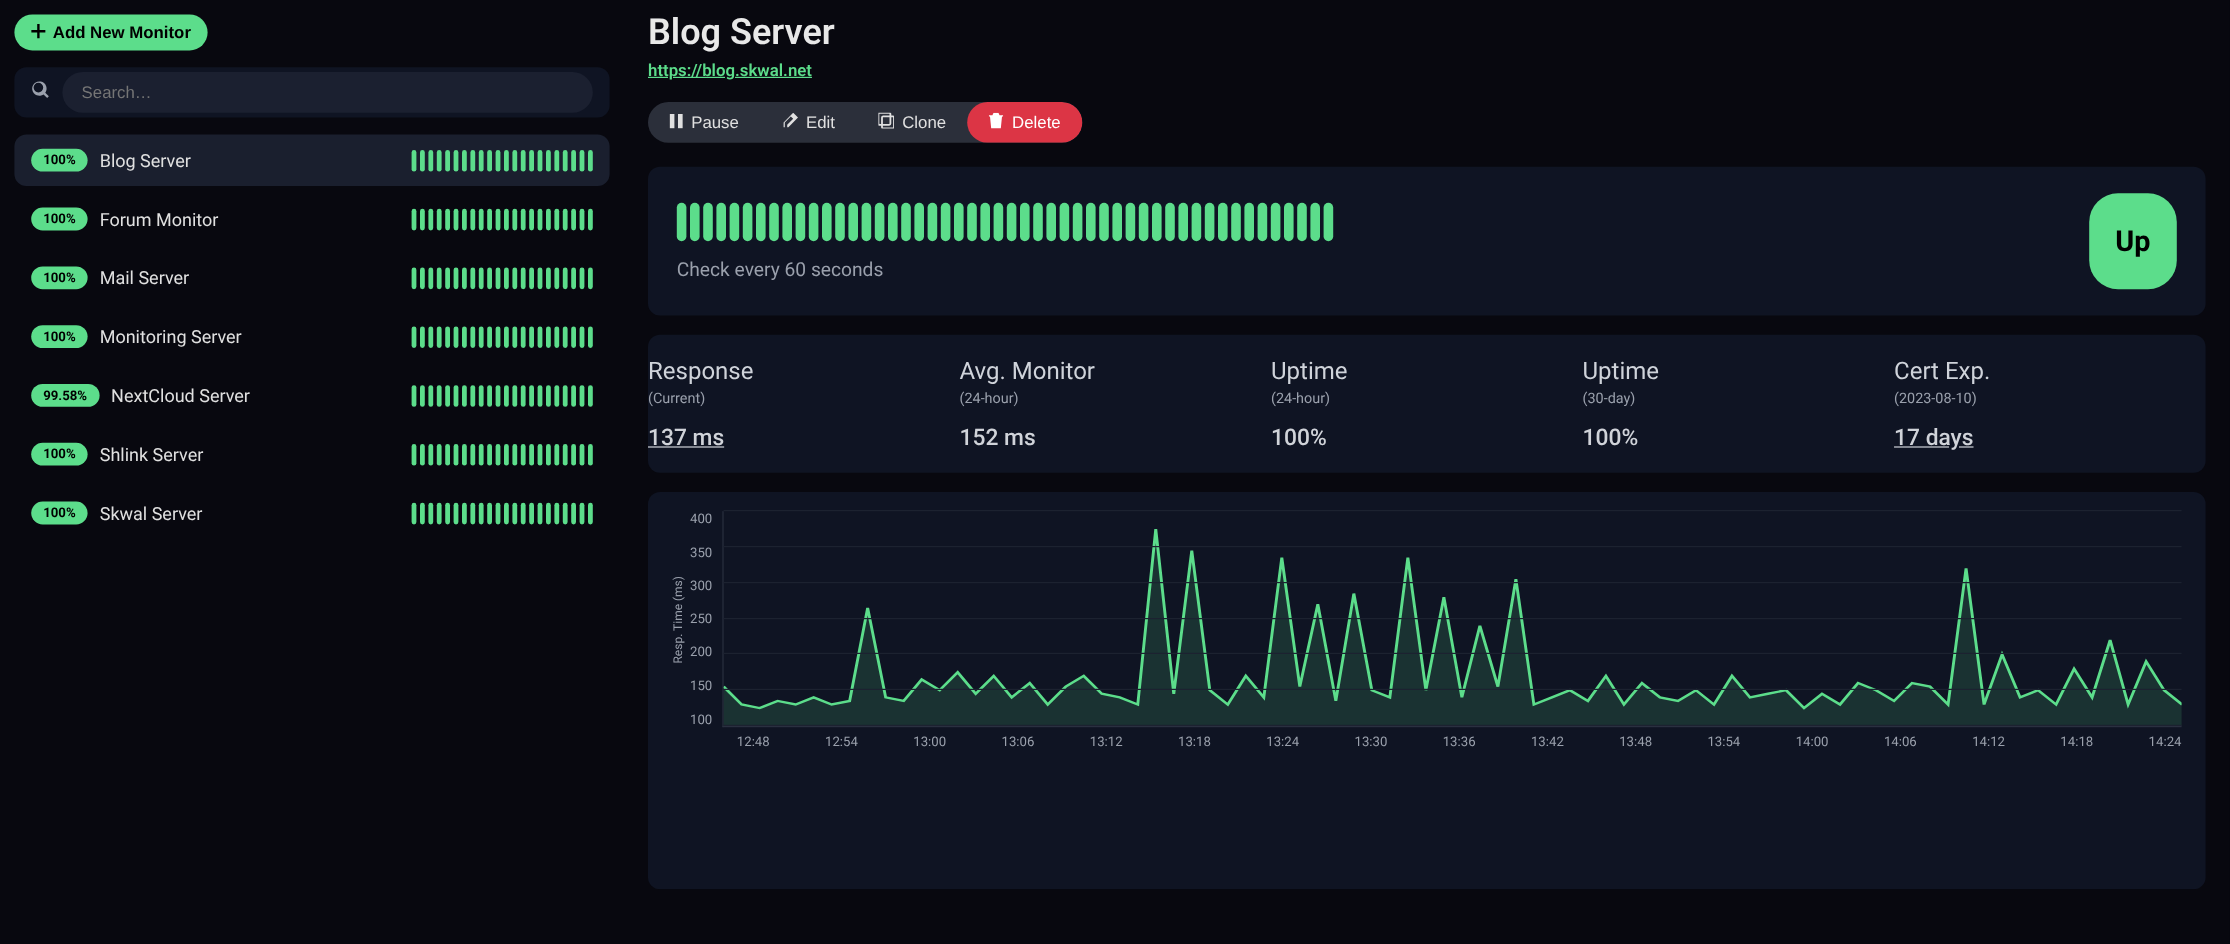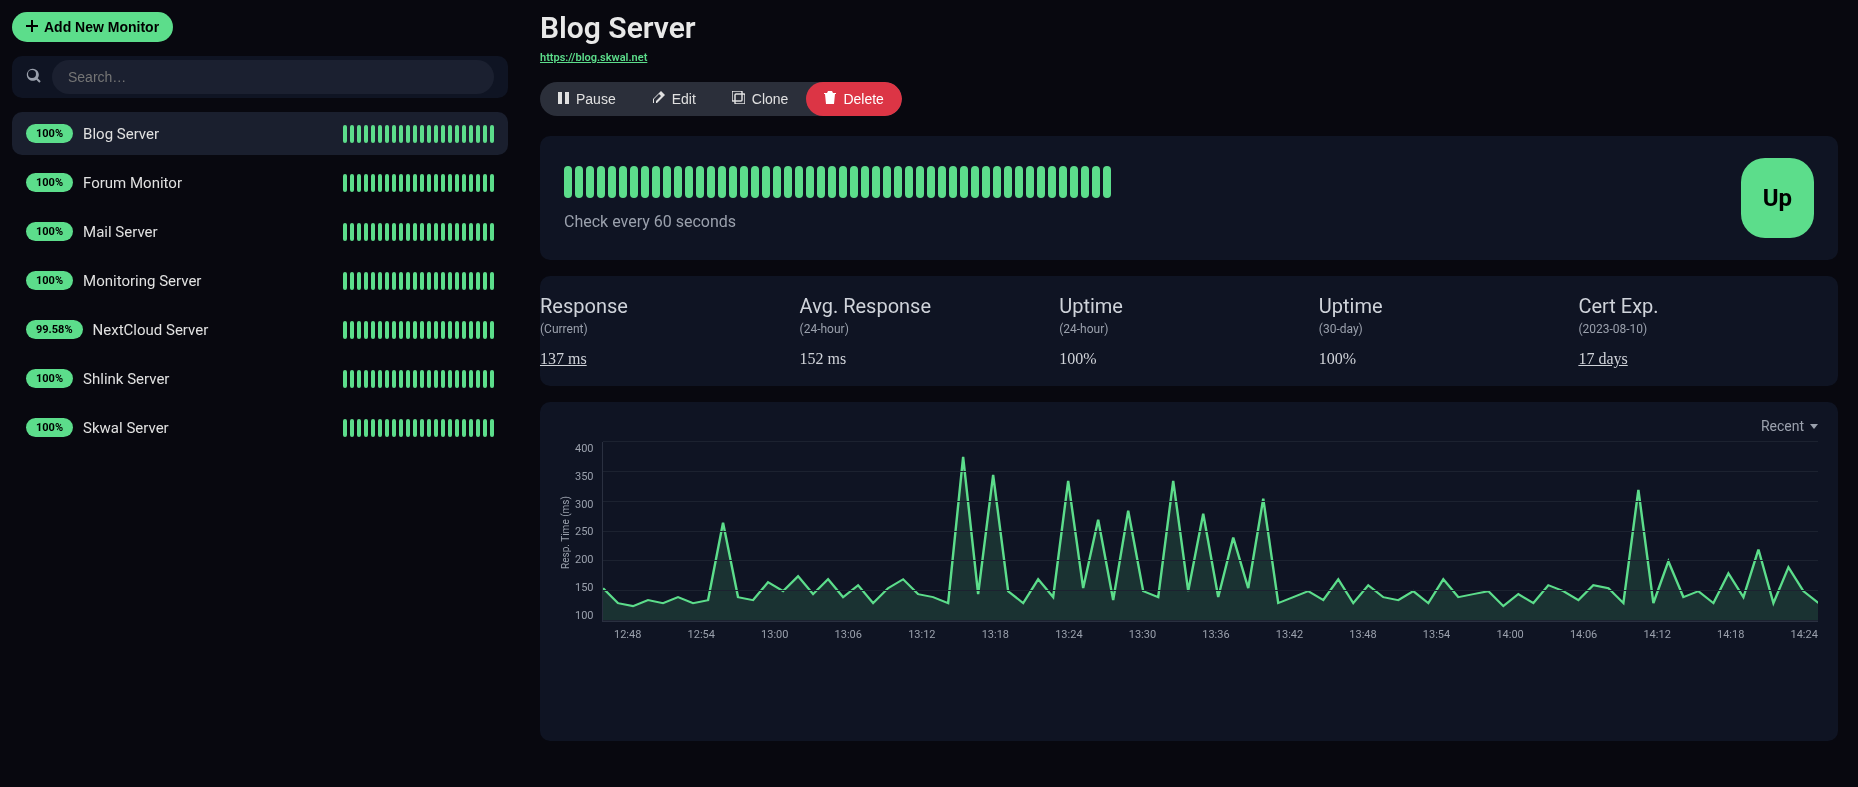--- a/index.html
+++ b/index.html
@@ -49,21 +49,21 @@
   .pct-badge{
     background:var(--green);color:#000;font-weight:700;font-size:11px;
     border-radius:14px;padding:3px 10px;margin-right:10px;min-width:46px;text-align:center;
   }
   .monitor-name{color:var(--text);font-size:15px;}
   .mini-bars{margin-left:auto;display:flex;gap:3px;}
   .mini-bars span{width:4px;height:18px;background:var(--green);border-radius:2px;}
   
   .main{flex:1;padding:10px 20px 0 20px;display:flex;flex-direction:column;}
   .title{font-size:30px;font-weight:600;margin:0 0 6px 0;color:#e8e8e8;}
-  .url{color:var(--green);text-decoration:underline;font-size:11px;font-weight:600;display:inline-block;margin-bottom:18px;cursor:pointer;}
+  .url{color:var(--green);text-decoration:underline;font-size:14px;font-weight:600;display:inline-block;margin-bottom:18px;cursor:pointer;}
   .actions{display:flex;background:var(--btn-dark);border-radius:22px;width:fit-content;margin-bottom:20px;overflow:hidden;}
   .action-btn{
     display:flex;align-items:flex-end;gap:7px;padding:9px 18px;border:none;
     background:transparent;color:var(--text);cursor:pointer;font-size:14px;
   }
   .action-btn.danger{background:var(--red);color:#fff;border-radius:22px;}
   .status-card{
     background:var(--panel);border-radius:10px;padding:22px 24px;margin-bottom:16px;
     display:flex;align-items:center;
   }
@@ -75,21 +75,21 @@
     margin-left:auto;background:var(--green);color:#000;font-weight:700;
     font-size:24px;padding:26px 22px;border-radius:24px;
   }
   .stats{
     background:var(--panel);border-radius:10px;padding:18px 0;margin-bottom:16px;
     display:flex;
   }
   .stat{flex:1;}
   .stat-title{font-size:20px;color:#cfd3da;margin-bottom:4px;}
   .stat-sub{font-size:12px;color:var(--text-dim);margin-bottom:14px;}
-  .stat-val{font-size:16px;color:#d0d3d9;font-weight:500;font-family:Liberation Serif, serif;}
+  .stat-val{font-size:19px;color:#d0d3d9;font-weight:500;}
   .stat-val.link{text-decoration:underline;cursor:pointer;}
   .chart-card{background:var(--panel);border-radius:10px;padding:16px 20px;flex:1;position:relative;}
   .chart-head{display:flex;justify-content:flex-end;margin-bottom:8px;color:var(--text-dim);cursor:pointer;align-items:center;gap:6px;}
   .chart{position:relative;height:180px;display:flex;}
   .y-axis{display:flex;flex-direction:column;justify-content:space-between;align-items:flex-end;padding-right:8px;font-size:11px;color:var(--text-dim);}
   .y-label{writing-mode:vertical-rl;transform:rotate(180deg);font-size:10px;color:var(--text-dim);align-self:center;margin-right:4px;}
   .plot{flex:1;position:relative;border-left:1px solid #2a3040;border-bottom:1px solid #2a3040;}
   .grid-h{position:absolute;left:0;right:0;height:1px;background:#1c2230;}
   .x-axis{display:flex;justify-content:space-between;font-size:11px;color:var(--text-dim);margin-top:6px;padding-left:54px;}
   svg.chart-line{position:absolute;inset:0;width:100%;height:100%;}
@@ -407,21 +407,21 @@
       <div class="up-badge">Up</div>
     </div>
 
     <div class="stats" id="stats">
         <div class="stat">
           <div class="stat-title">Response</div>
     <div class="stat-sub">(Current)</div>
     <div class="stat-val link">137 ms</div>
         </div>
         <div class="stat">
-          <div class="stat-title">Avg. Response</div>
+          <div class="stat-title">Avg. Monitor</div>
     <div class="stat-sub">(24-hour)</div>
     <div class="stat-val">152 ms</div>
         </div>
         <div class="stat">
           <div class="stat-title">Uptime</div>
     <div class="stat-sub">(24-hour)</div>
     <div class="stat-val">100%</div>
         </div>
         <div class="stat">
           <div class="stat-title">Uptime</div>
@@ -429,24 +429,20 @@
     <div class="stat-val">100%</div>
         </div>
         <div class="stat">
           <div class="stat-title">Cert Exp.</div>
     <div class="stat-sub">(2023-08-10)</div>
     <div class="stat-val link">17 days</div>
         </div>
       </div>
 
     <div class="chart-card">
-      <div class="chart-head">
-        <span>Recent</span>
-        <span class="tri"></span>
-      </div>
       <div class="chart">
         <div class="y-label">Resp. Time (ms)</div>
         <div class="y-axis" id="y-axis">
             <span>400</span>
             <span>350</span>
             <span>300</span>
             <span>250</span>
             <span>200</span>
             <span>150</span>
             <span>100</span>

